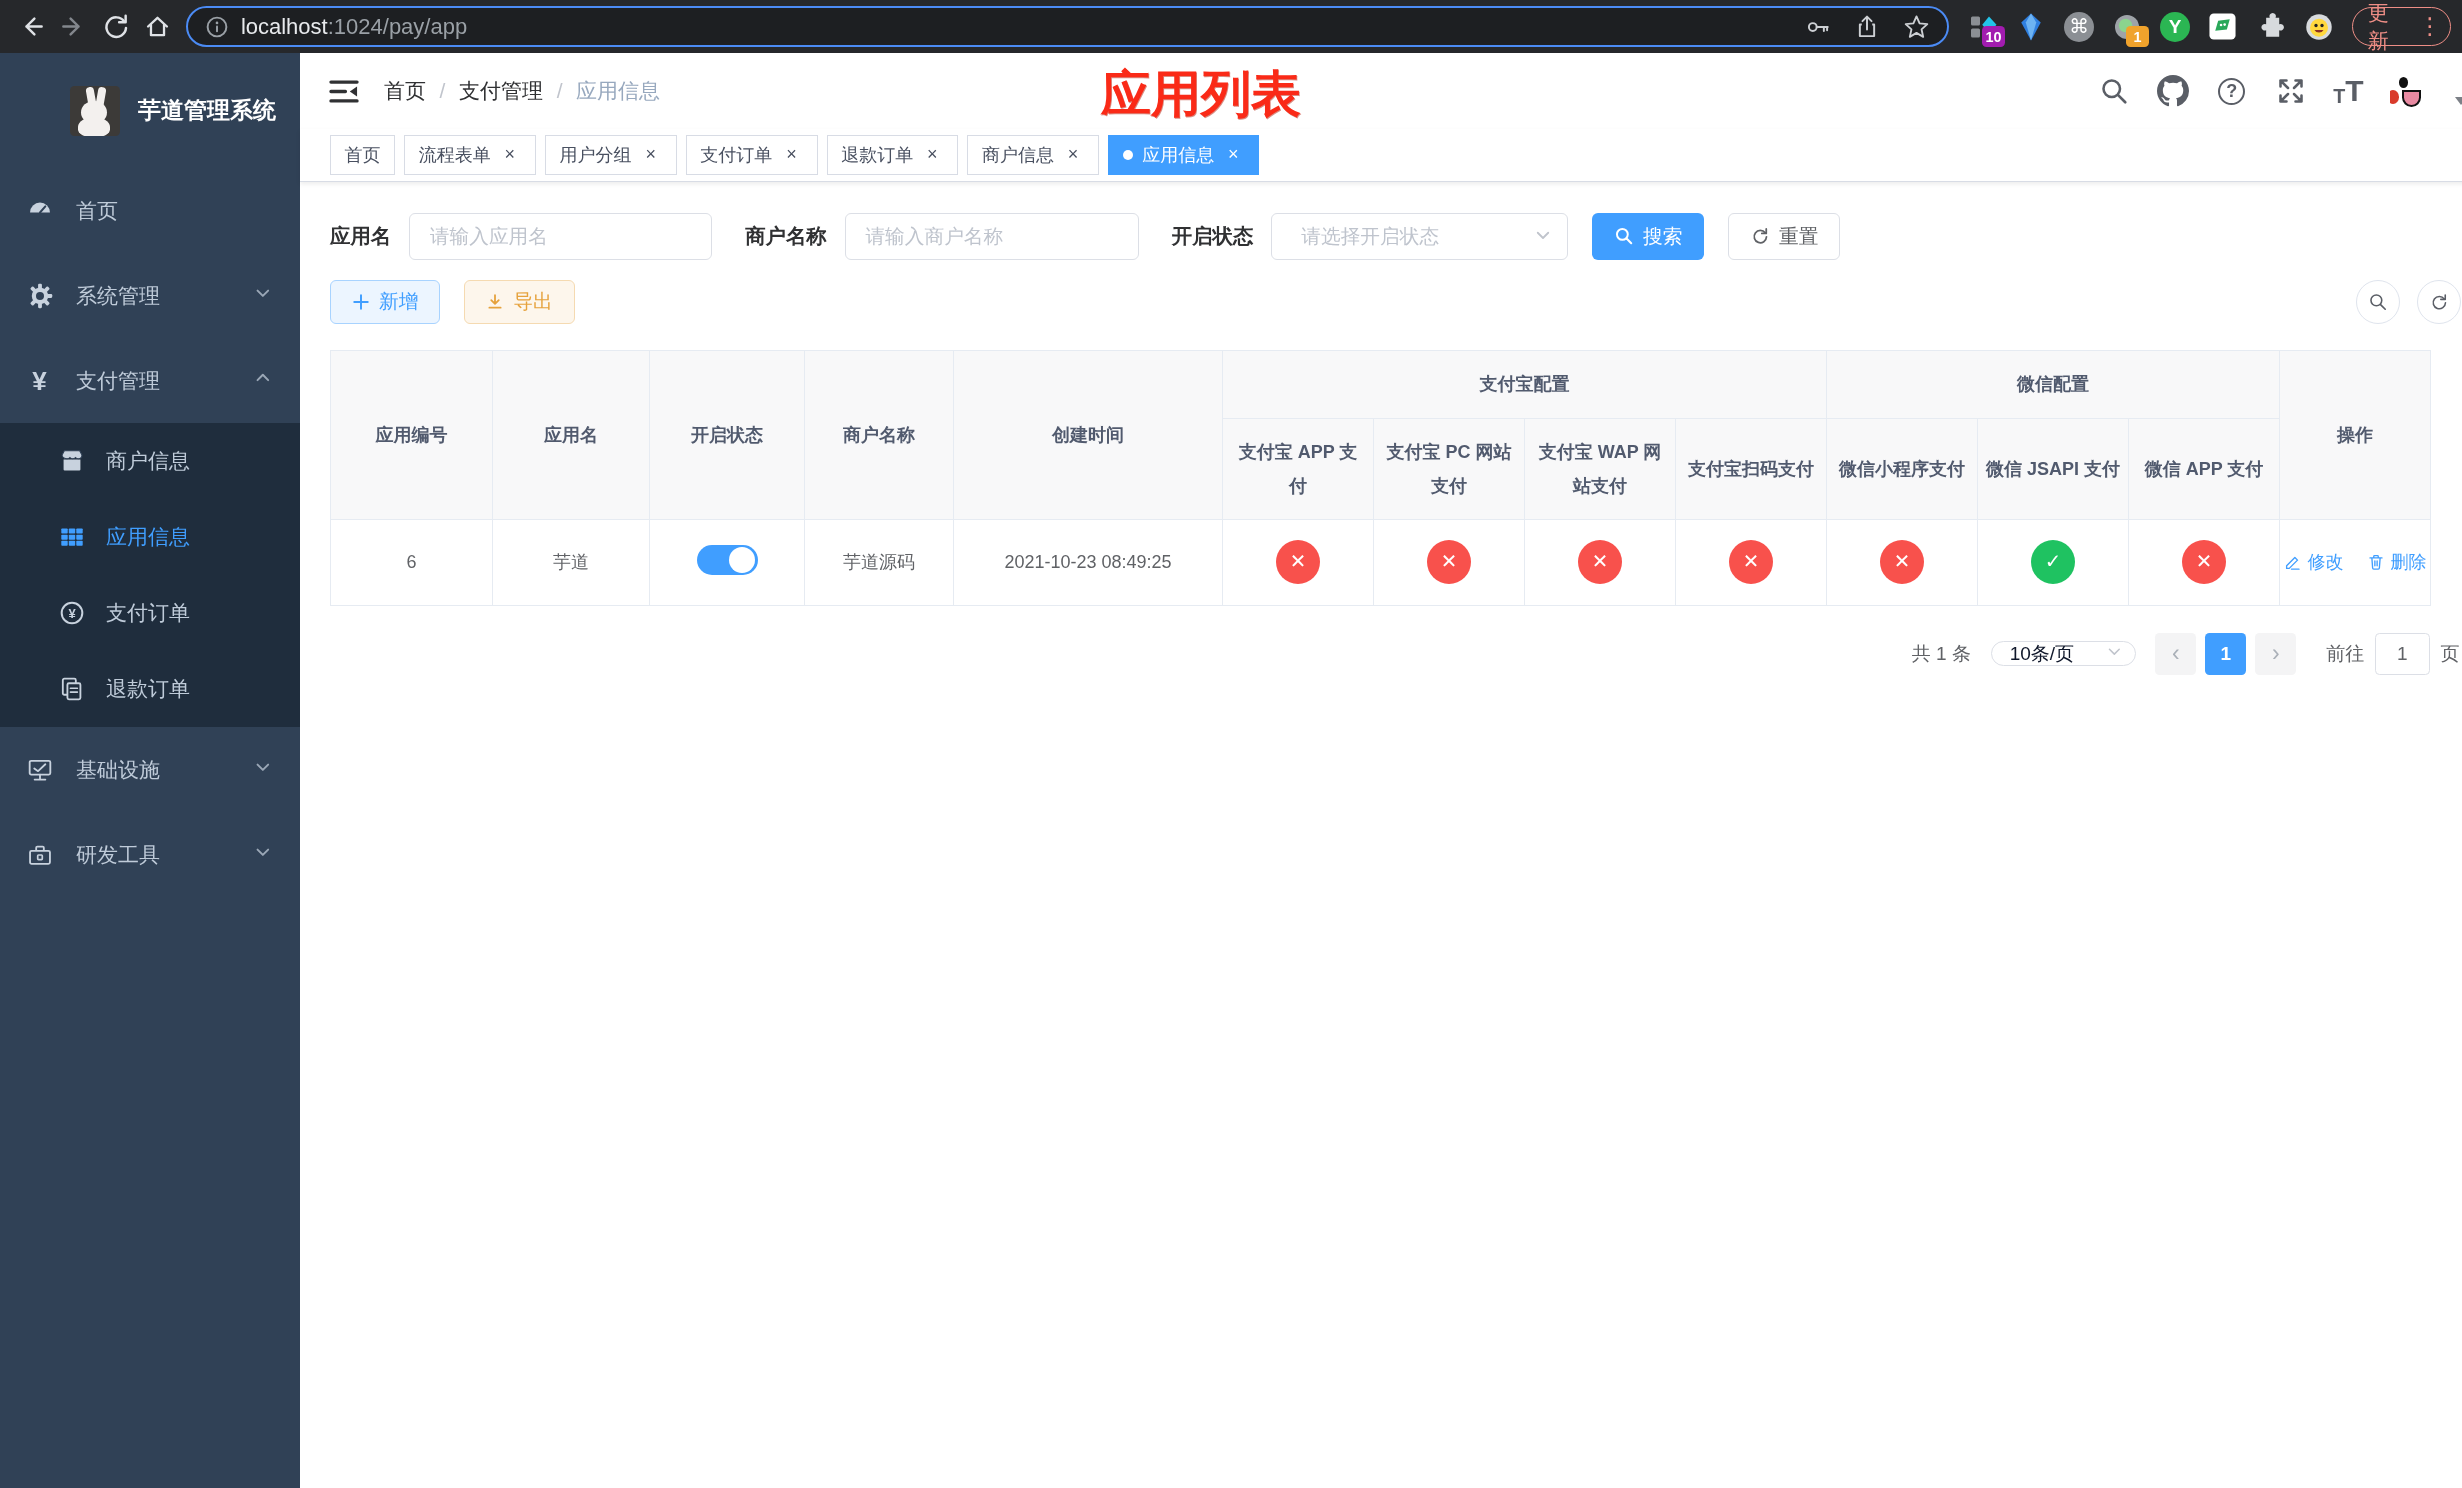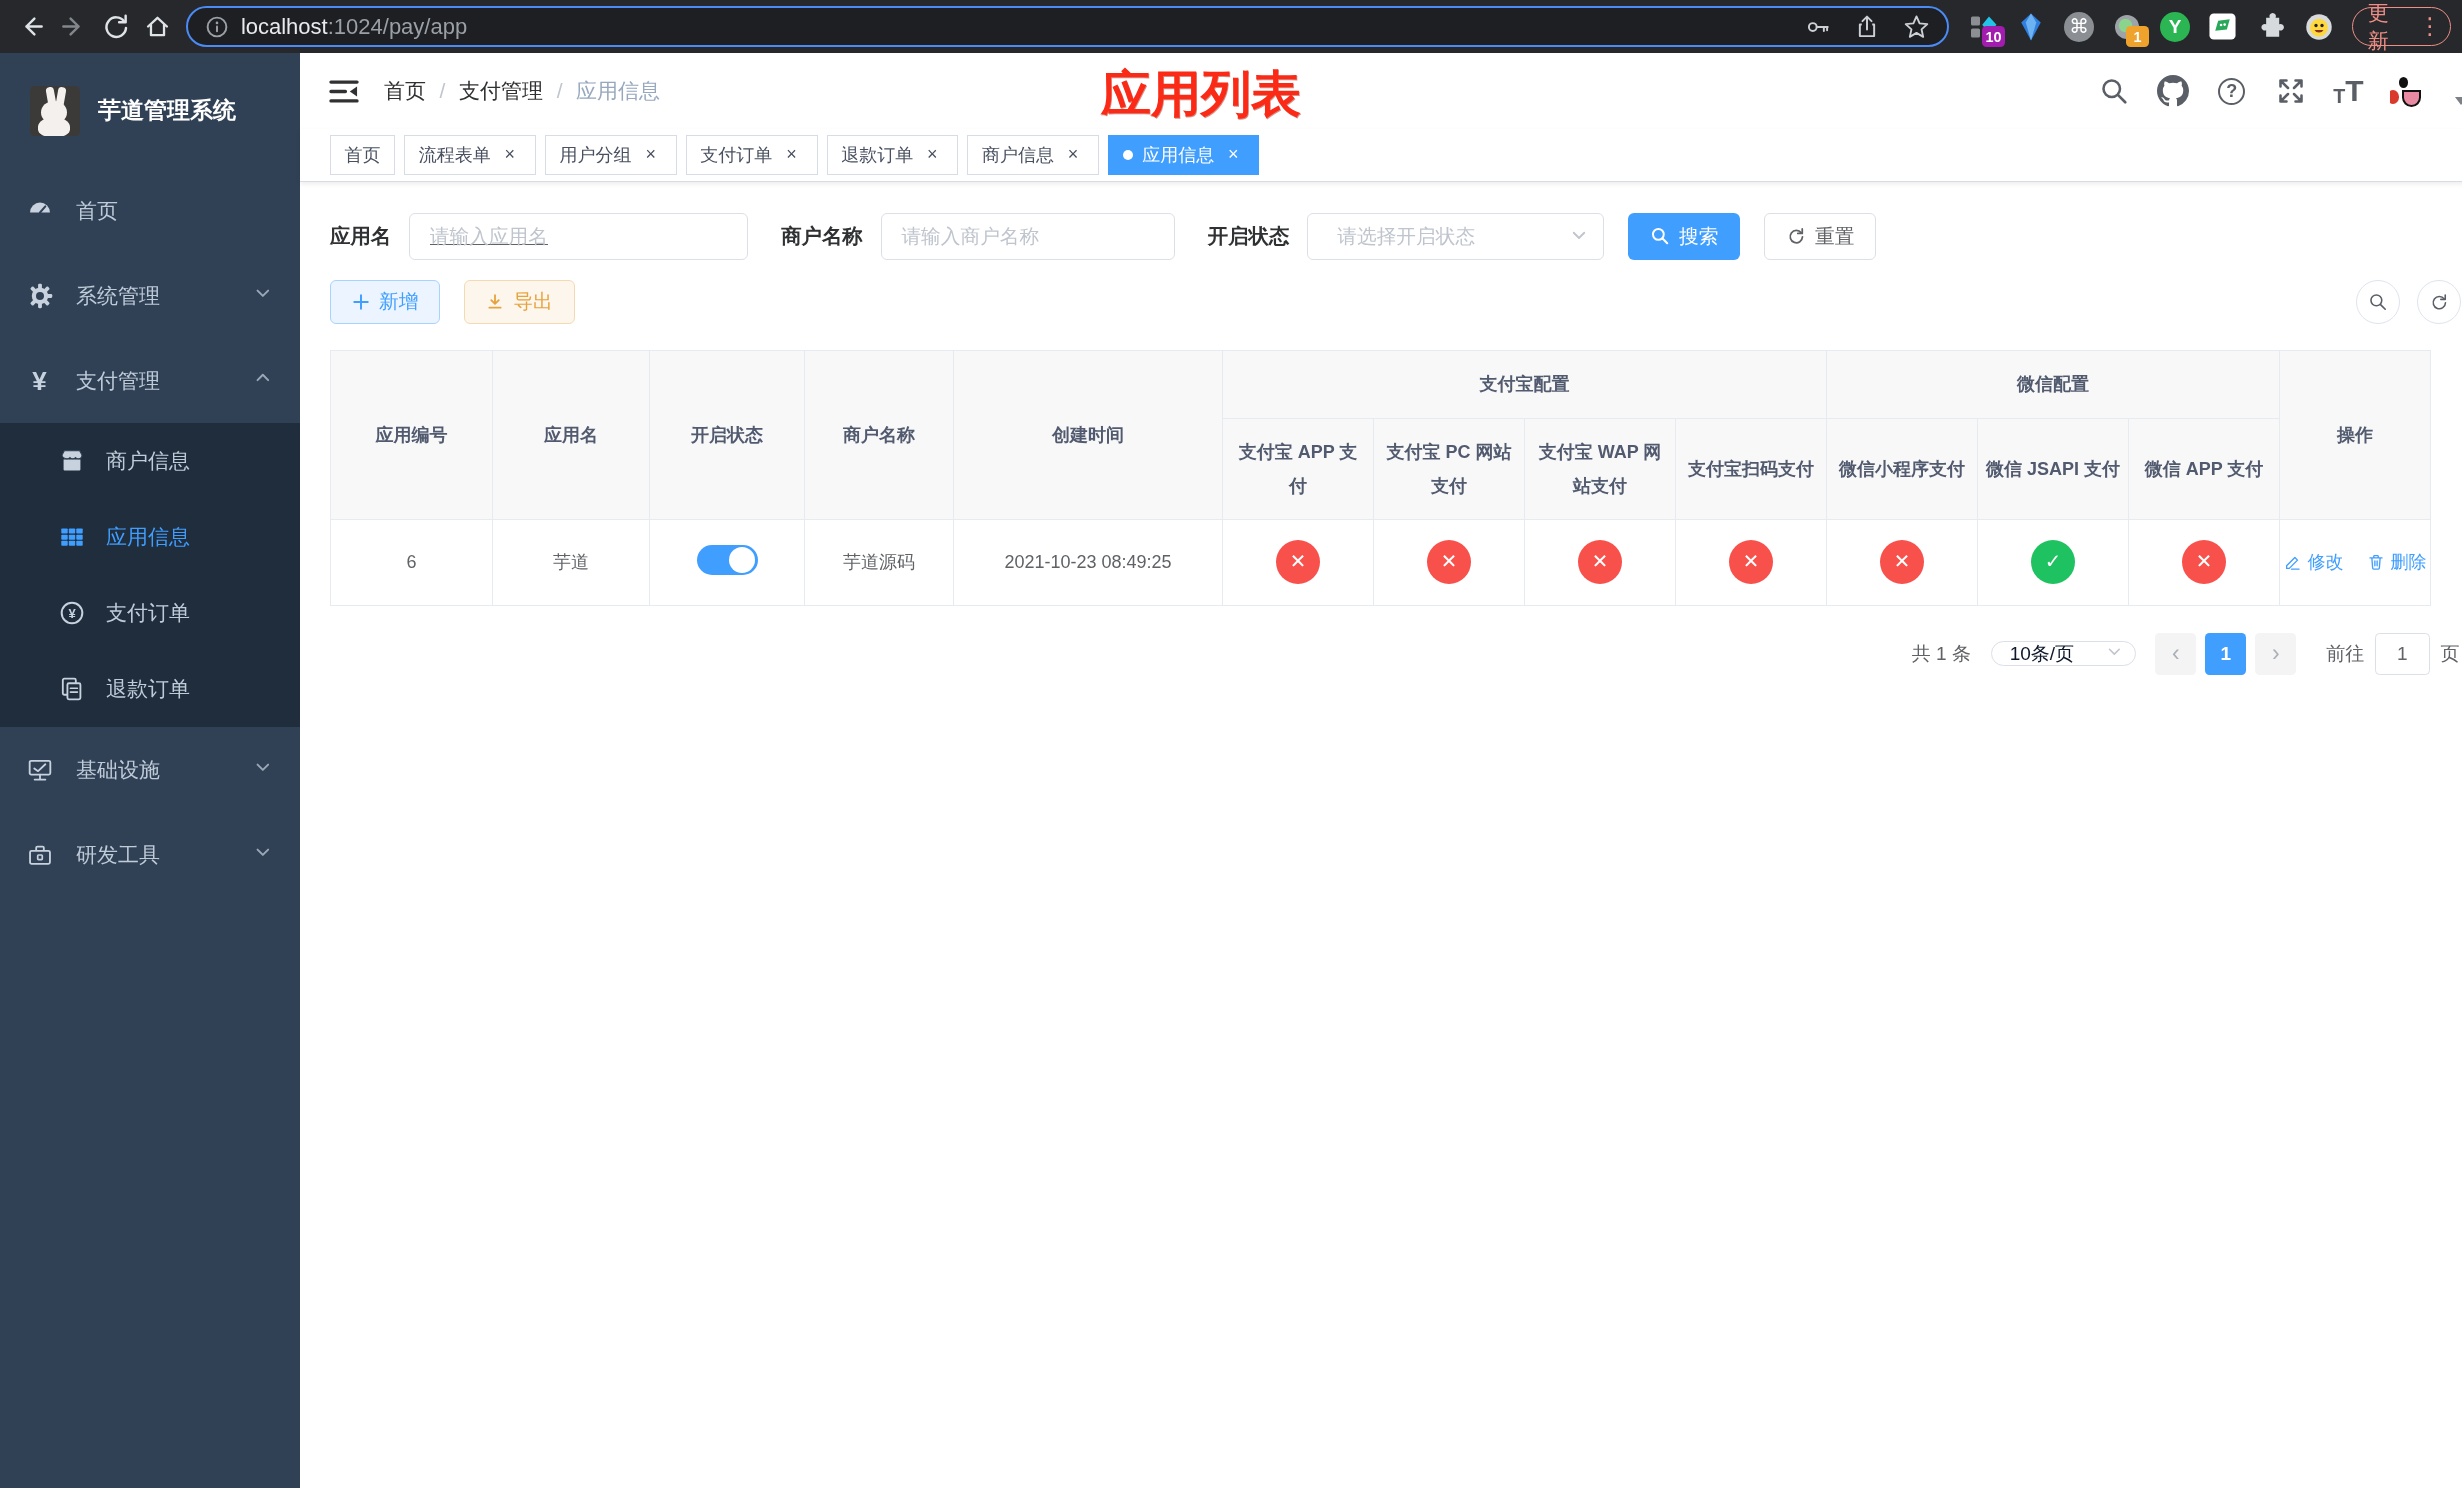--- a/index.html
+++ b/index.html
@@ -24,21 +24,21 @@
   .ext-circle { width:30px; height:30px; border-radius:50%; display:flex; align-items:center; justify-content:center; }
   .update-capsule { margin-left:16.7px; margin-right:10.6px; height:39px; border:1.5px solid #ee8e86; border-radius:21px; color:#ee8e86; display:flex; align-items:center; padding:0 9px 0 15px; gap:9px; }
   .update-label { font-size:21px; }
   .update-dots { font-size:23px; letter-spacing:0; line-height:1; }
 
   
   .app { position:absolute; top:53px; left:0; right:0; bottom:0; display:flex; }
 
   
   .sidebar { width:300px; background:#304156; flex:none; color:#bfcbd9; overflow:hidden; }
-  .side-logo { display:flex; align-items:center; height:115px; padding-left:30px; }
+  .side-logo { display:flex; align-items:center; height:115px; padding-left:70px; }
   .logo-img { width:50px; height:50px; border-radius:4.5px; background:#3c3a38; position:relative; overflow:hidden; flex:none; }
   .side-title { color:#fff; font-size:23px; font-weight:bold; margin-left:18px; white-space:nowrap; }
   .menu-item { height:85px; display:flex; align-items:center; padding:0 27px 0 26px; cursor:pointer; font-size:21px; }
   .menu-item .mi-icon { width:27px; height:27px; display:flex; align-items:center; justify-content:center; color:#c8d2de; flex:none; }
   .menu-item .mi-label { margin-left:23px; white-space:nowrap; }
   .menu-item .mi-arrow { margin-left:auto; color:#9aa7b6; }
   .submenu { background:#1f2d3d; }
   .submenu .menu-item { height:76px; padding-left:58px; }
   .submenu .menu-item .mi-label { margin-left:21px; }
   .menu-item.active { color:#409eff; }
@@ -460,21 +460,21 @@
             <span class="dot"></span>
             <span>应用信息</span>
             <span class="tag-close">×</span>
           </div>
       </div>
 
       <div class="content">
 
         <div class="filter-row">
           <span class="f-label">应用名</span>
-          <input class="f-input" style="width: 339px; text-decoration: underline;" placeholder="请输入应用名">
+          <input class="f-input" style="width: 303px;" placeholder="请输入应用名">
           <span class="gap40"></span>
           <span class="f-label">商户名称</span>
           <input class="f-input" style="width: 294px;" placeholder="请输入商户名称">
           <span class="gap40"></span>
           <span class="f-label">开启状态</span>
           <div class="f-select" style="width:297px;">
             <span class="sel-ph">请选择开启状态</span>
             <span class="sel-caret">
               <svg width="18" height="18" viewBox="0 0 24 24">
                   <path d="M5 9 L12 16 L19 9" stroke="currentColor" stroke-width="2.4" fill="none" stroke-linecap="round" stroke-linejoin="round"></path>

